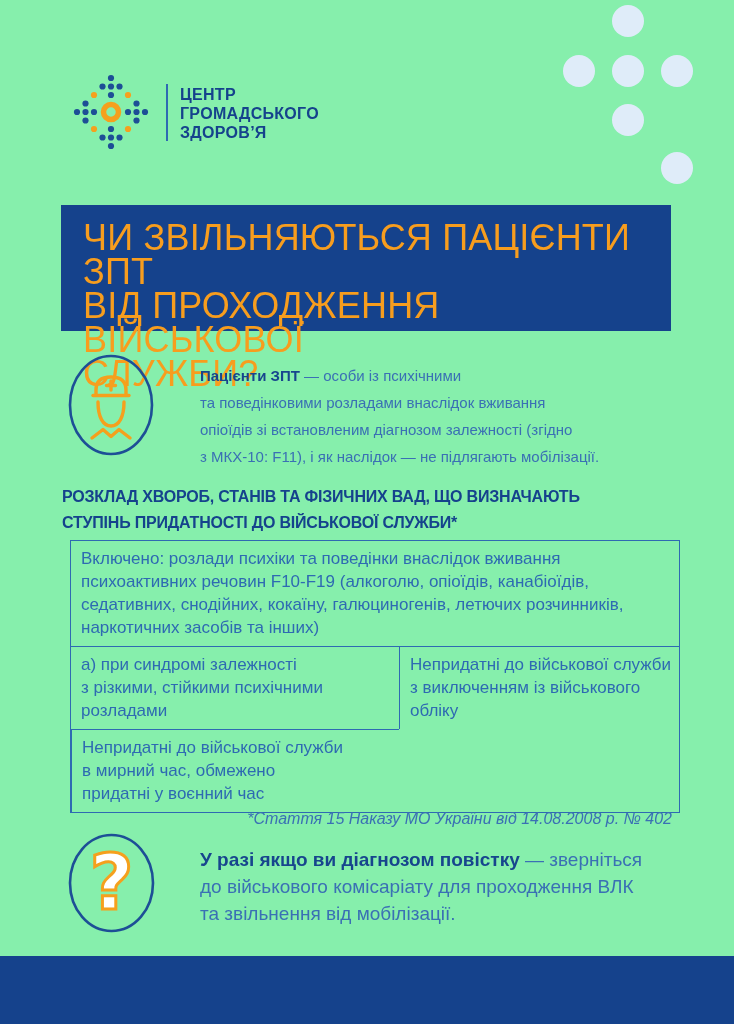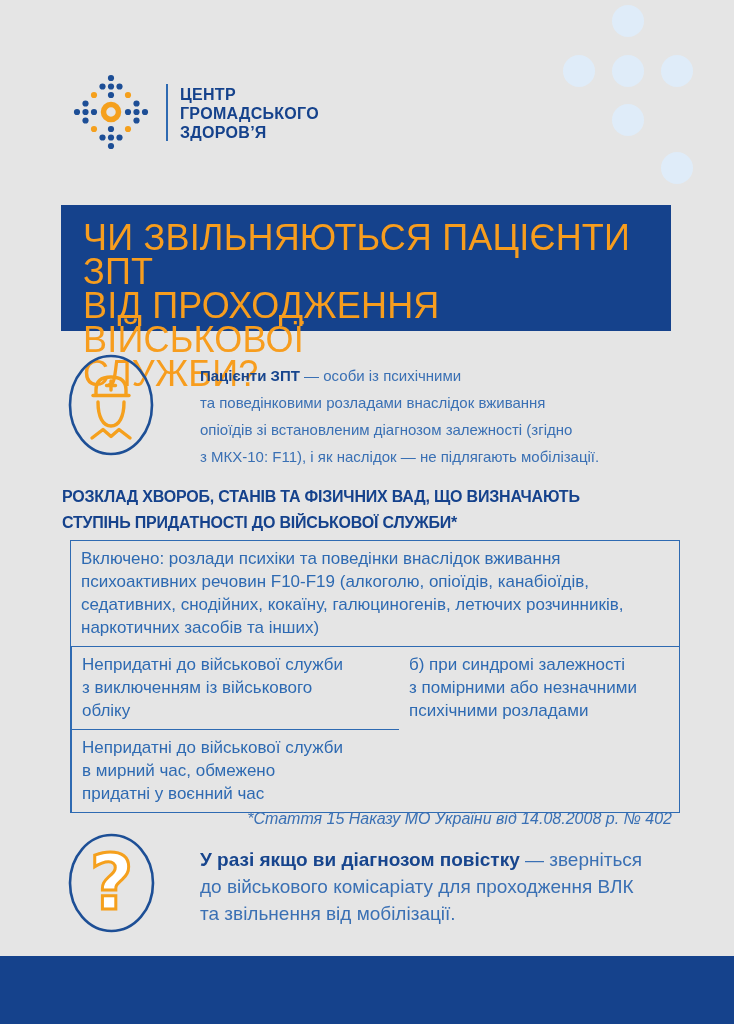--- a/index.html
+++ b/index.html
@@ -1,16 +1,16 @@
 <!DOCTYPE html>
 <html><head>
 <meta charset="utf-8">
 <style>
   html,body { margin:0; padding:0; background:#fff; }
-  .page { position:relative; width:734px; height:1024px; background:#e5e5e5;
+  .page { position:relative; width:734px; height:1024px; background:#86efac;
           font-family:"Liberation Sans", sans-serif; overflow:hidden; }
 
   .deco { position:absolute; left:550px; top:0; }
 
   .logo-mark { position:absolute; left:65px; top:66px; }
   .logo-sep  { position:absolute; left:166px; top:84px; width:2px; height:57px; background:#2e6ab2; }
   .logo-name { position:absolute; left:180px; top:85px; font-weight:bold; font-size:16px;
                line-height:19px; color:#15428c; letter-spacing:.3px; white-space:pre-line; }
 
   .banner { position:absolute; left:61px; top:205px; width:610px; height:126px;
@@ -119,26 +119,26 @@
 з МКХ-10: F11), і як наслідок — не підлягають мобілізації.</span></p>
 
   <h2 class="heading">РОЗКЛАД ХВОРОБ, СТАНІВ ТА ФІЗИЧНИХ ВАД, ЩО ВИЗНАЧАЮТЬ
 СТУПІНЬ ПРИДАТНОСТІ ДО ВІЙСЬКОВОЇ СЛУЖБИ*</h2>
 
   <div class="ztable">
     <div class="cell span2">Включено: розлади психіки та поведінки внаслідок вживання
 психоактивних речовин F10-F19 (алкоголю, опіоїдів, канабіоїдів,
 седативних, снодійних, кокаїну, галюциногенів, летючих розчинників,
 наркотичних засобів та інших)</div>
+    <div class="cell row-top">а) при синдромі залежності
+з різкими, стійкими психічними
+розладами</div>
     <div class="cell row-top col-sep">Непридатні до військової служби
 з виключенням із військового
 обліку</div>
-    <div class="cell row-top">б) при синдромі залежності
-з помірними або незначними
-психічними розладами</div>
     <div class="cell row-top col-sep">Непридатні до військової служби
 в мирний час, обмежено
 придатні у воєнний час</div>
   </div>
 
   <div class="footnote">*Стаття 15 Наказу МО України від 14.08.2008 р. № 402</div>
 
   <svg class="question-icon" width="87" height="100" viewBox="0 0 87 100">
     <ellipse cx="43.5" cy="50" rx="41.5" ry="48" fill="none" stroke="#1d4f96" stroke-width="2.6"></ellipse>
     <text x="43.5" y="76" text-anchor="middle" font-family="DejaVu Sans, sans-serif" font-weight="bold" font-size="76" fill="#ffffff" stroke="#f5a01d" stroke-width="3">?</text>

